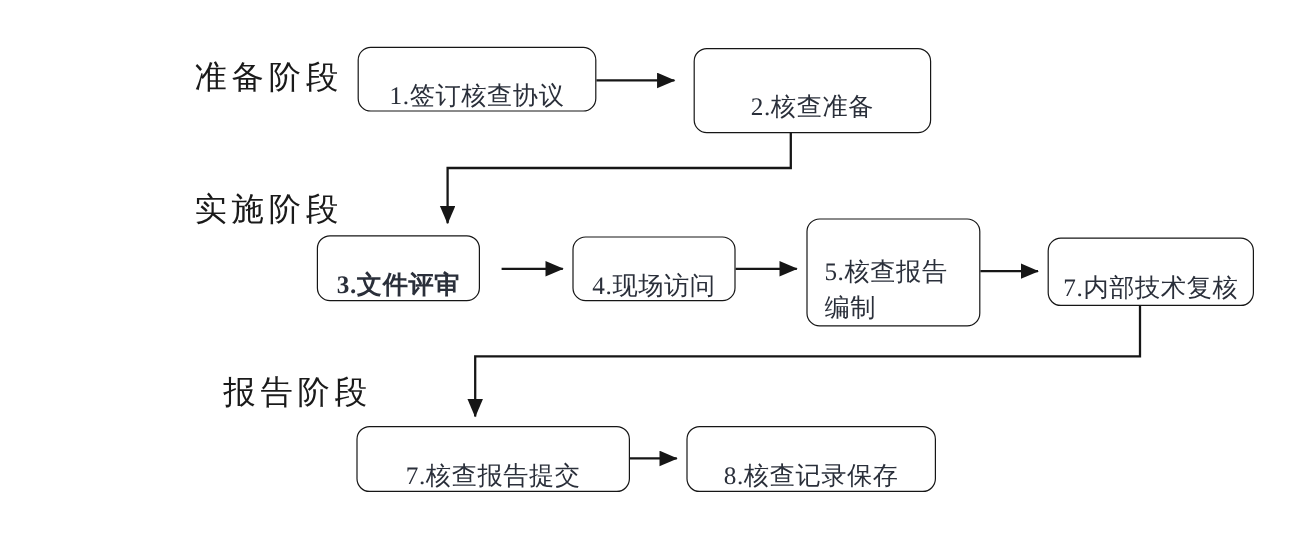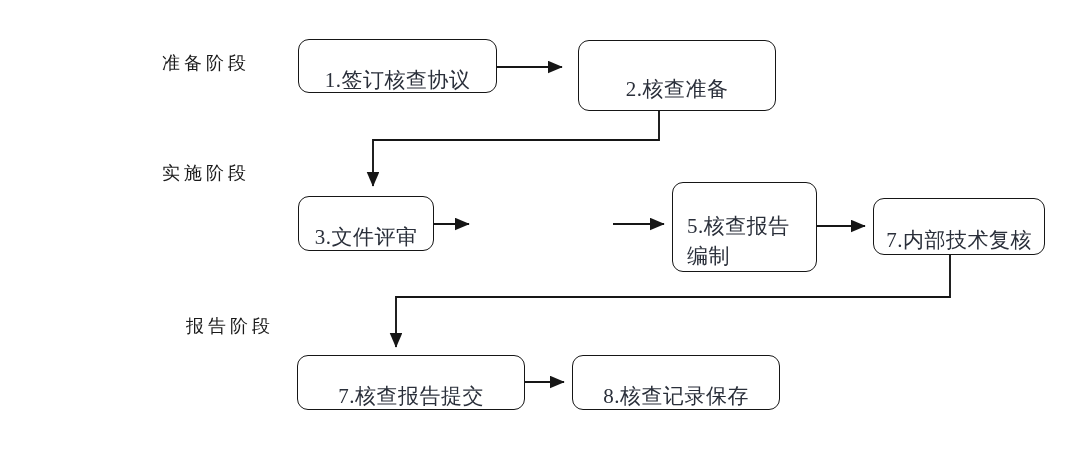--- a/index.html
+++ b/index.html
@@ -20,22 +20,22 @@
   #wires {
     position: absolute;
     left: 0;
     top: 0;
     width: 1080px;
     height: 449px;
     pointer-events: none;
   }
   .stage-label {
     position: absolute;
-    font-family: Liberation Sans, sans-serif;
-    font-size: 18px;
+    font-family: Liberation Mono, monospace;
+    font-size: 27px;
     letter-spacing: 4px;
     color: #1a1a1a;
     white-space: nowrap;
     line-height: 1;
   }
   .node {
     position: absolute;
     box-sizing: border-box;
     border: 1.6px solid #161616;
     border-radius: 11px;
@@ -107,24 +107,27 @@
   <div class="stage-label" style="left:162px; top:317px;margin-left:24px;">报告阶段</div>
 
   <div class="node" style="left:298px; top:39px; width:199px; height:54px;">
     <span class="label">1.签订核查协议</span>
   </div>
 
   <div class="node" style="left:578px; top:40px; width:198px; height:71px;text-align:right;">
     <span class="label">2.核查准备</span>
   </div>
 
-  <div class="node" style="left:298px; top:196px; width:136px; height:55px;">
+  <div class="node" style="left:264px; top:196px; width:136px; height:55px;font-weight:bold;">
     <span class="label">3.文件评审</span>
   </div>
 
+  <div class="node" style="left:477px; top:197px; width:136px; height:54px;">
+    <span class="label">4.现场访问</span>
+  </div>
 
   <div class="node two-line" style="left:672px; top:182px; width:145px; height:90px;">
     <span class="label">5.核查报告
 编制</span>
   </div>
 
   <div class="node" style="left:873px; top:198px; width:172px; height:57px;">
     <span class="label">7.内部技术复核</span>
   </div>
 

